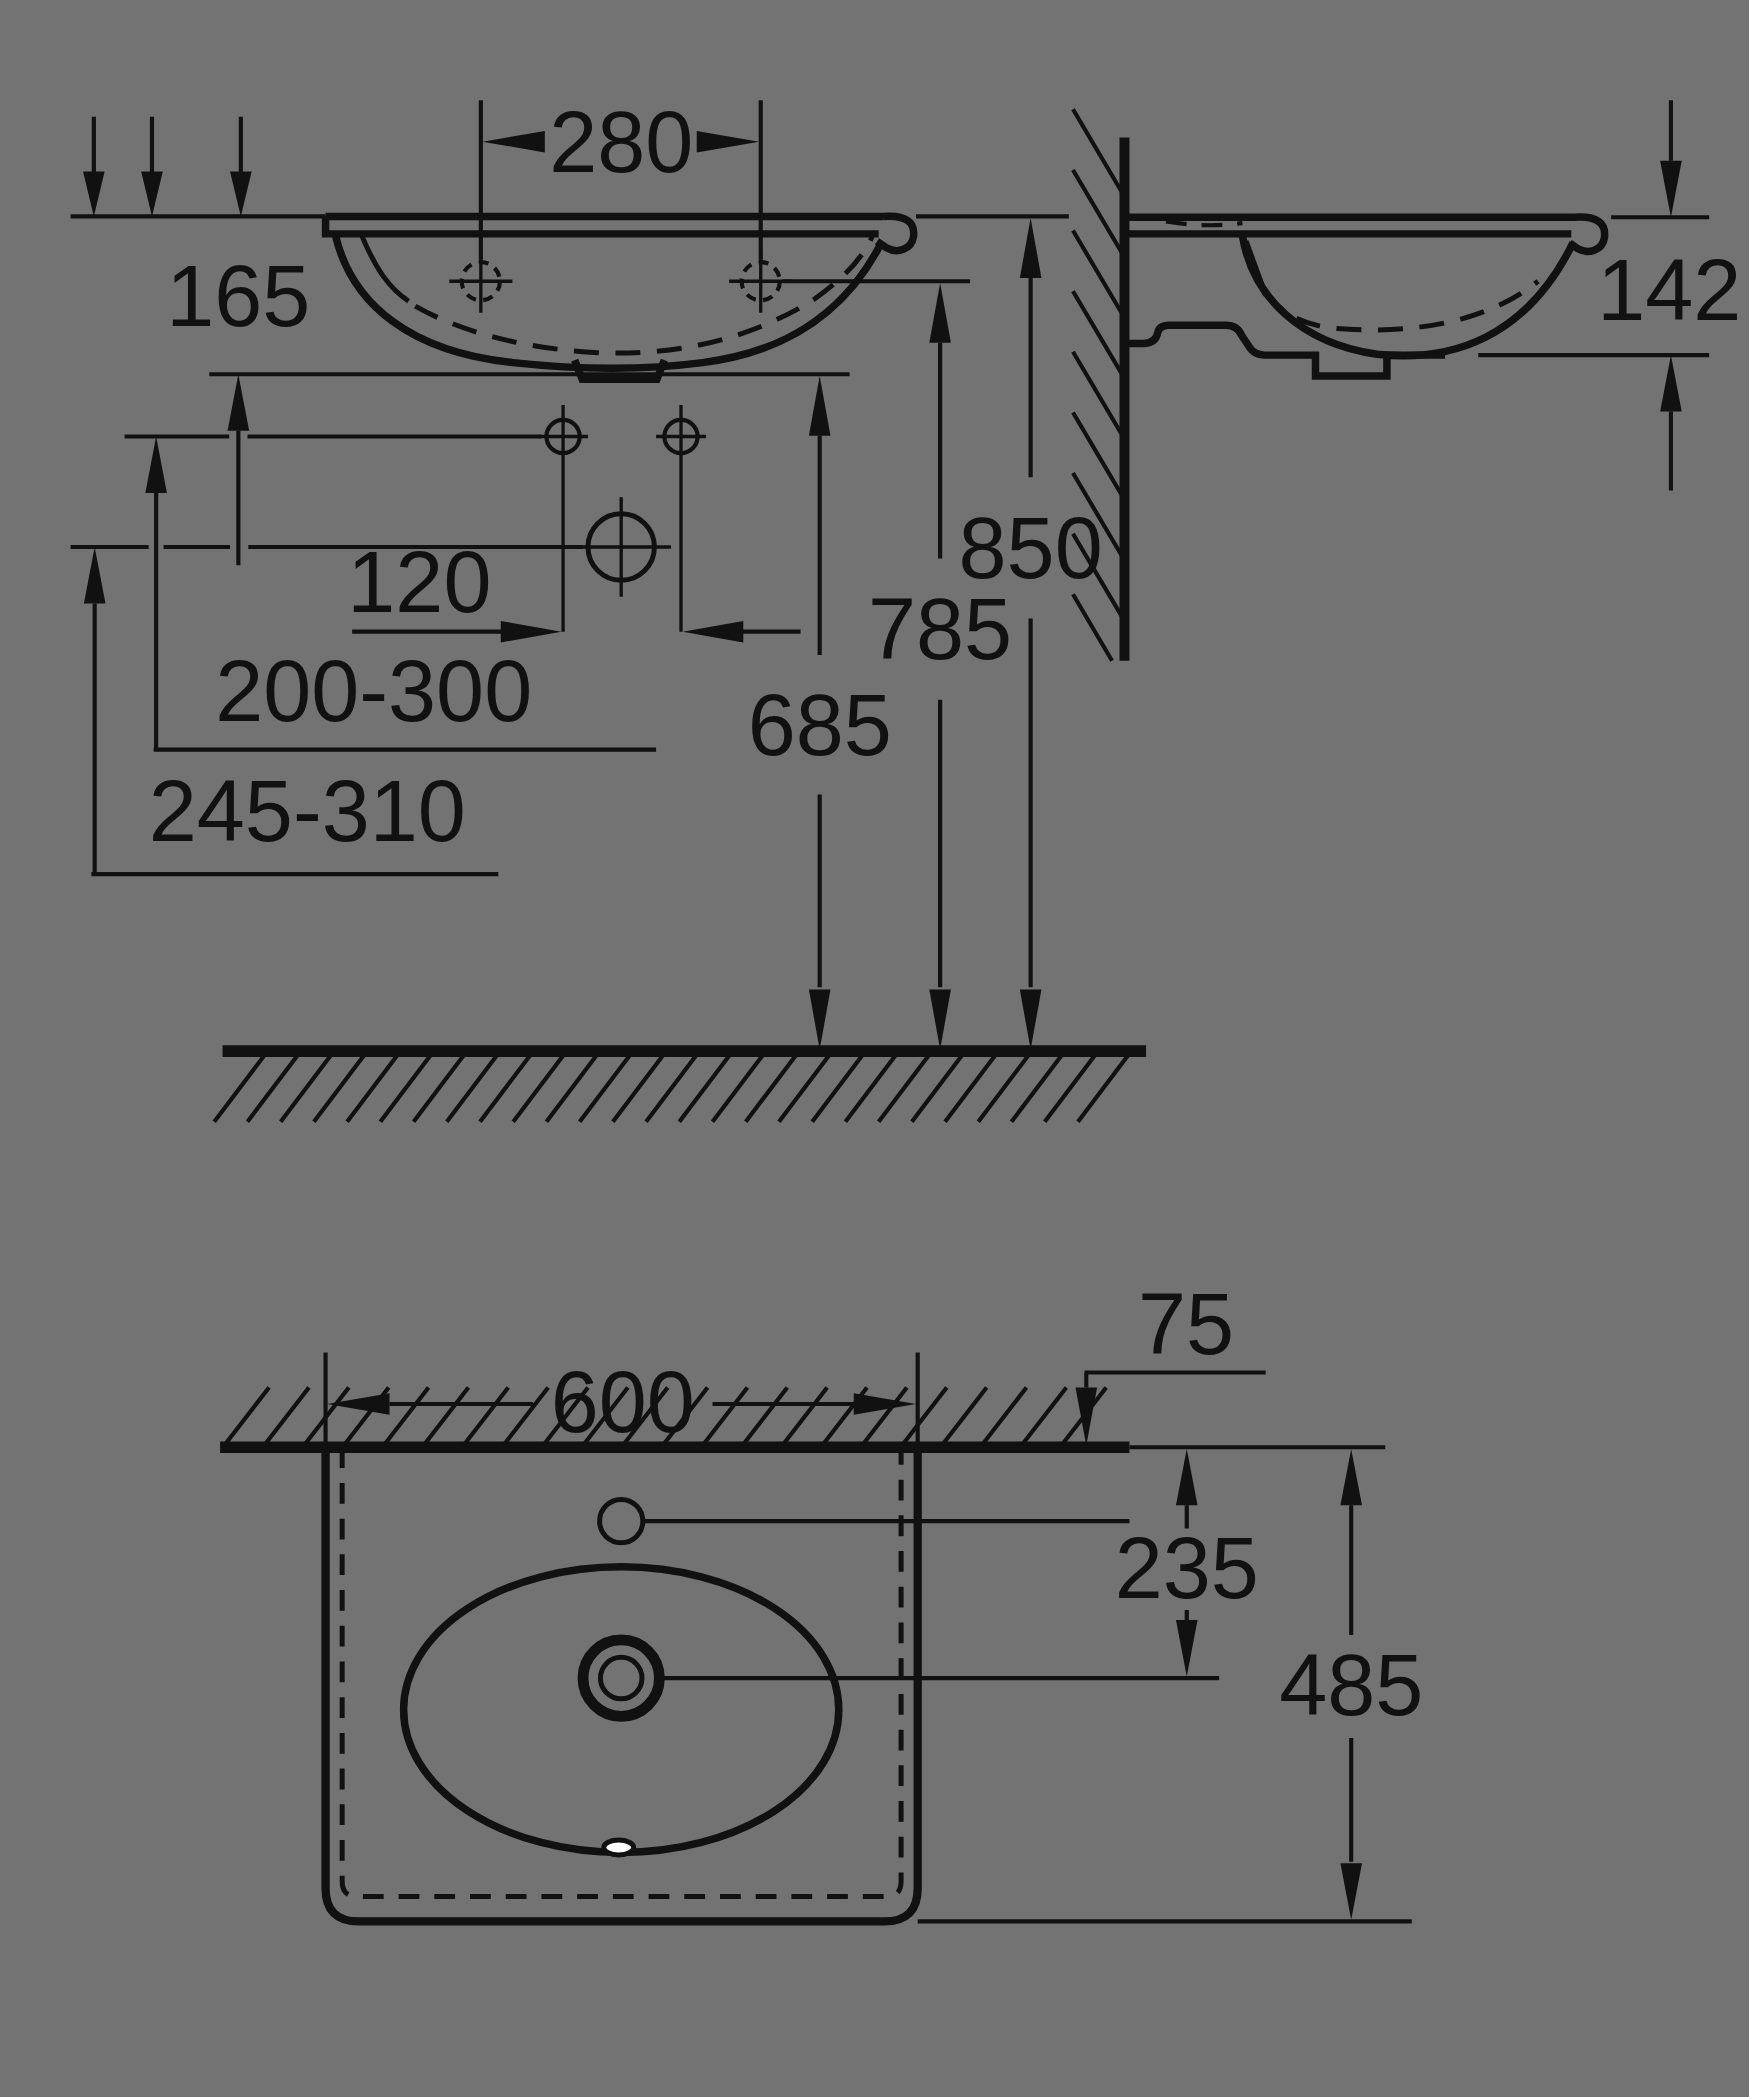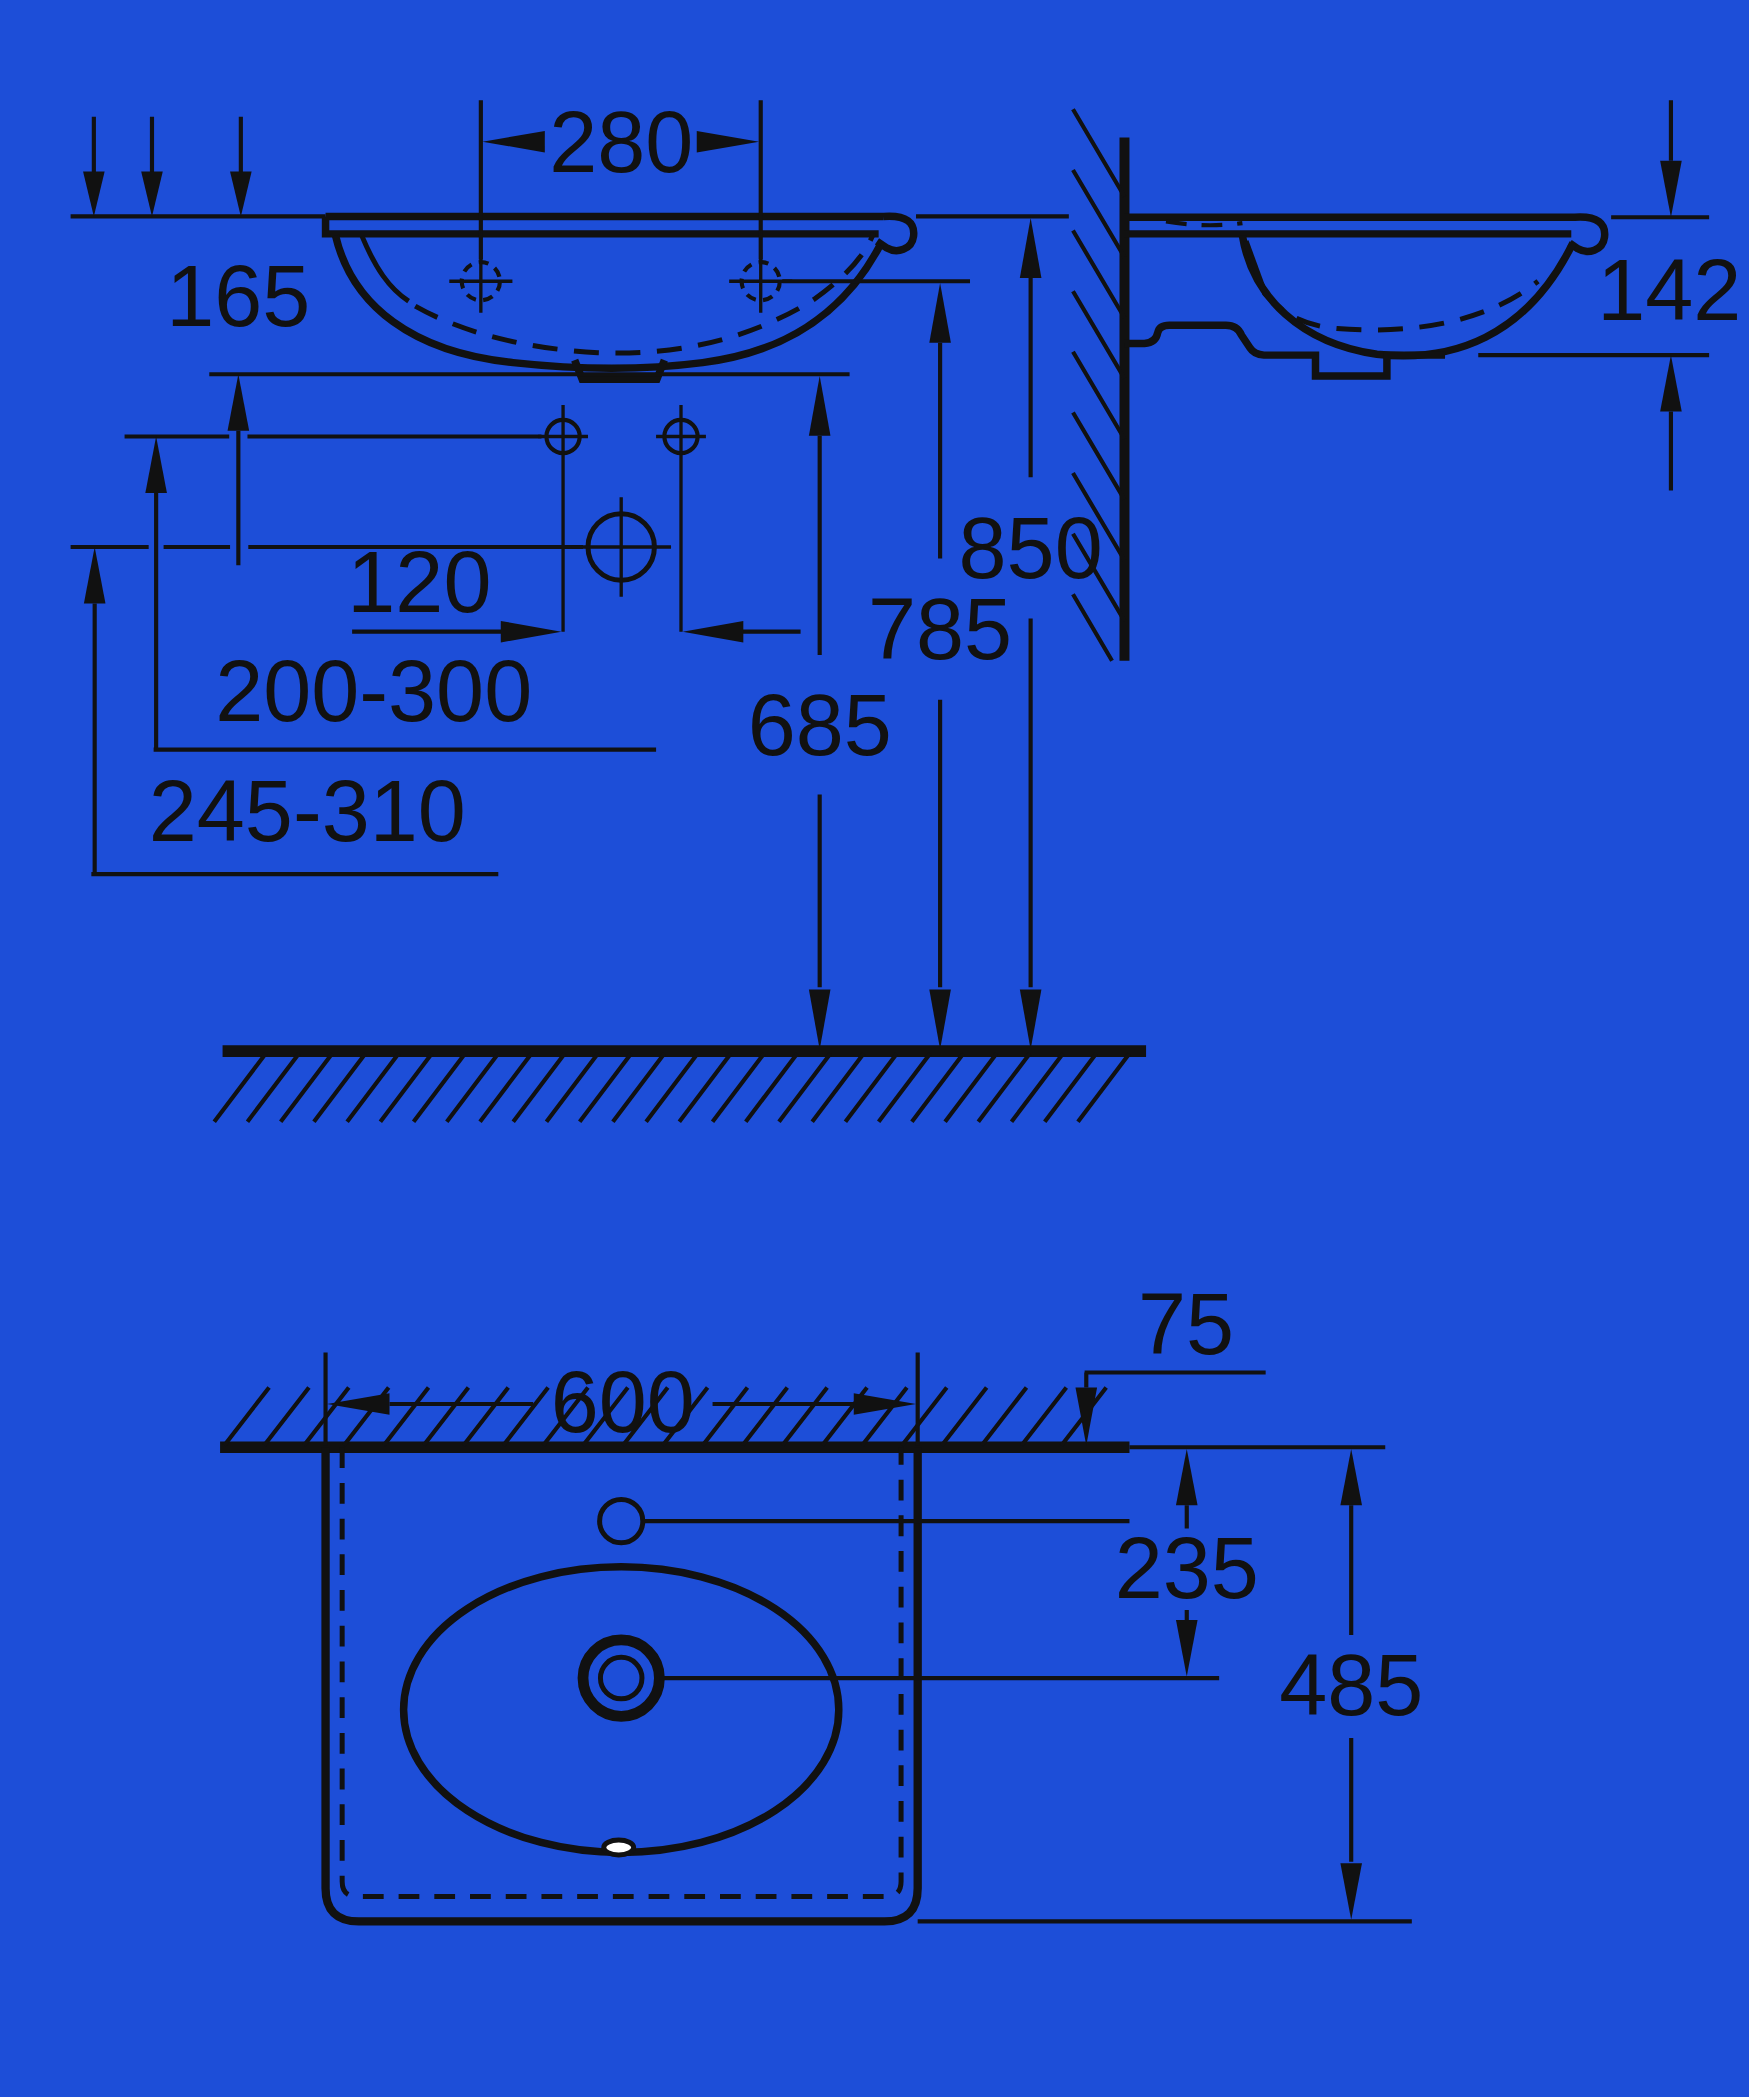--- a/index.html
+++ b/index.html
@@ -1,16 +1,16 @@
 <!DOCTYPE html>
 <html style="font-size:13.3px"><head>
 <meta charset="utf-8">
 <style>
   html,body{margin:0;padding:0;background:#fff;}
-  .stage{position:relative;width:1749px;height:2098px;background:#1d4ed8;overflow:hidden;}
+  .stage{position:relative;width:1749px;height:2098px;background:#737373;overflow:hidden;}
   svg{display:block;}
   .ink{stroke:#111;fill:none;}
   .w14{stroke-width:14px;} .w12{stroke-width:12px;} .w10{stroke-width:10px;}
   .w9{stroke-width:9px;}   .w7{stroke-width:7px;}   .w6{stroke-width:6px;}
   .w5{stroke-width:5px;}   .w4{stroke-width:4px;}
   .dash-big{stroke-dasharray:30 20;}
   .dash-mid{stroke-dasharray:25 18;}
   .dash-sm{stroke-dasharray:12 9;}
   .fillink{fill:#111;stroke:none;}
   .dim{font-family:"Liberation Sans","DejaVu Sans",sans-serif;font-size:104px;fill:#111;

